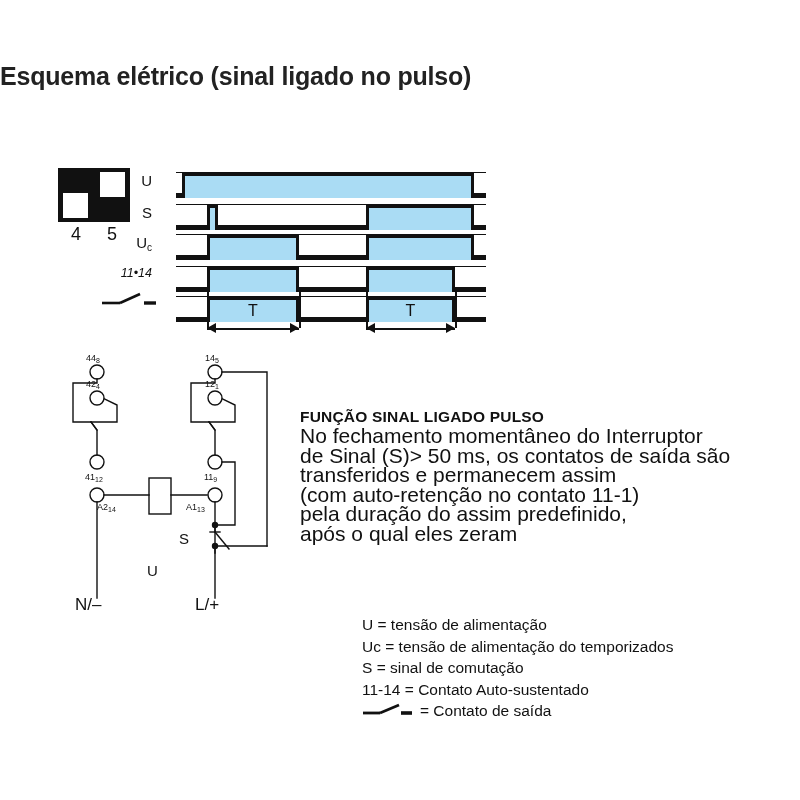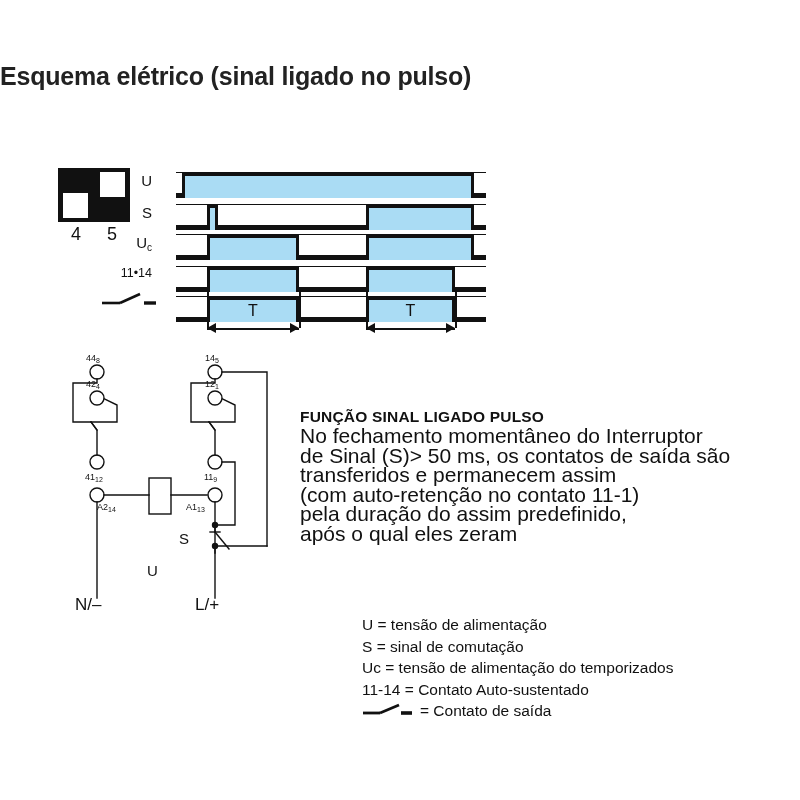--- a/index.html
+++ b/index.html
@@ -19,21 +19,21 @@
   #dip-box{width:72px;height:54px;background:#111;position:relative;}
   .dip-cell{position:absolute;width:25px;height:25px;background:#ffffff;}
   #dip-5{right:5px;top:4px;}
   #dip-4{left:5px;bottom:4px;}
   #dip-nums{width:72px;margin-top:2px;display:flex;}
   #dip-nums span{flex:1;text-align:center;font-size:18px;color:#111;}
 
   
   #timing{left:0;top:160px;width:520px;height:180px;}
   .wf-label{position:absolute;font-size:15px;color:#111;text-align:right;}
-  .wf-label.small{font-size:12.5px;}
+  .wf-label.small{font-size:12.5px;font-style:italic;}
   .sub{font-size:10px;vertical-align:-3px;}
 
   .track{position:absolute;left:176px;width:310px;height:26px;}
   
   .rail{position:absolute;left:0;right:0;top:0;height:1.4px;background:#111;}
   
   .baseline{position:absolute;left:0;right:0;bottom:0;height:4.6px;background:#111;}
   
   .pulse{position:absolute;top:0;bottom:0;background:#aadcf4;
          border-top:4.6px solid #111;border-left:3.4px solid #111;border-right:3.4px solid #111;
@@ -257,22 +257,22 @@
   <div class="func-line">No fechamento momentâneo do Interruptor</div>
   <div class="func-line">de Sinal (S)&gt; 50 ms, os contatos de saída são</div>
   <div class="func-line">transferidos e permanecem assim</div>
   <div class="func-line">(com auto-retenção no contato 11-1)</div>
   <div class="func-line">pela duração do assim predefinido,</div>
   <div class="func-line">após o qual eles zeram</div>
 </div>
 
 <div class="abs" id="legend">
   <div class="leg-line">U = tensão de alimentação</div>
+  <div class="leg-line">Uc = tensão de alimentação do temporizados</div>
   <div class="leg-line">S = sinal de comutação</div>
-  <div class="leg-line">Uc = tensão de alimentação do temporizados</div>
   <div class="leg-line">11-14 = Contato Auto-sustentado</div>
   <div class="leg-sym-row">
     <svg width="52" height="18" viewBox="0 0 52 18" style="margin-right:6px;">
       <line x1="1" y1="13" x2="18" y2="13" stroke="#111" stroke-width="2.8"></line>
       <line x1="18" y1="13" x2="37" y2="5" stroke="#111" stroke-width="2.8"></line>
       <line x1="39" y1="13" x2="50" y2="13" stroke="#111" stroke-width="3.6"></line>
     </svg>
     <span class="leg-line">= Contato de saída</span>
   </div>
 </div>

